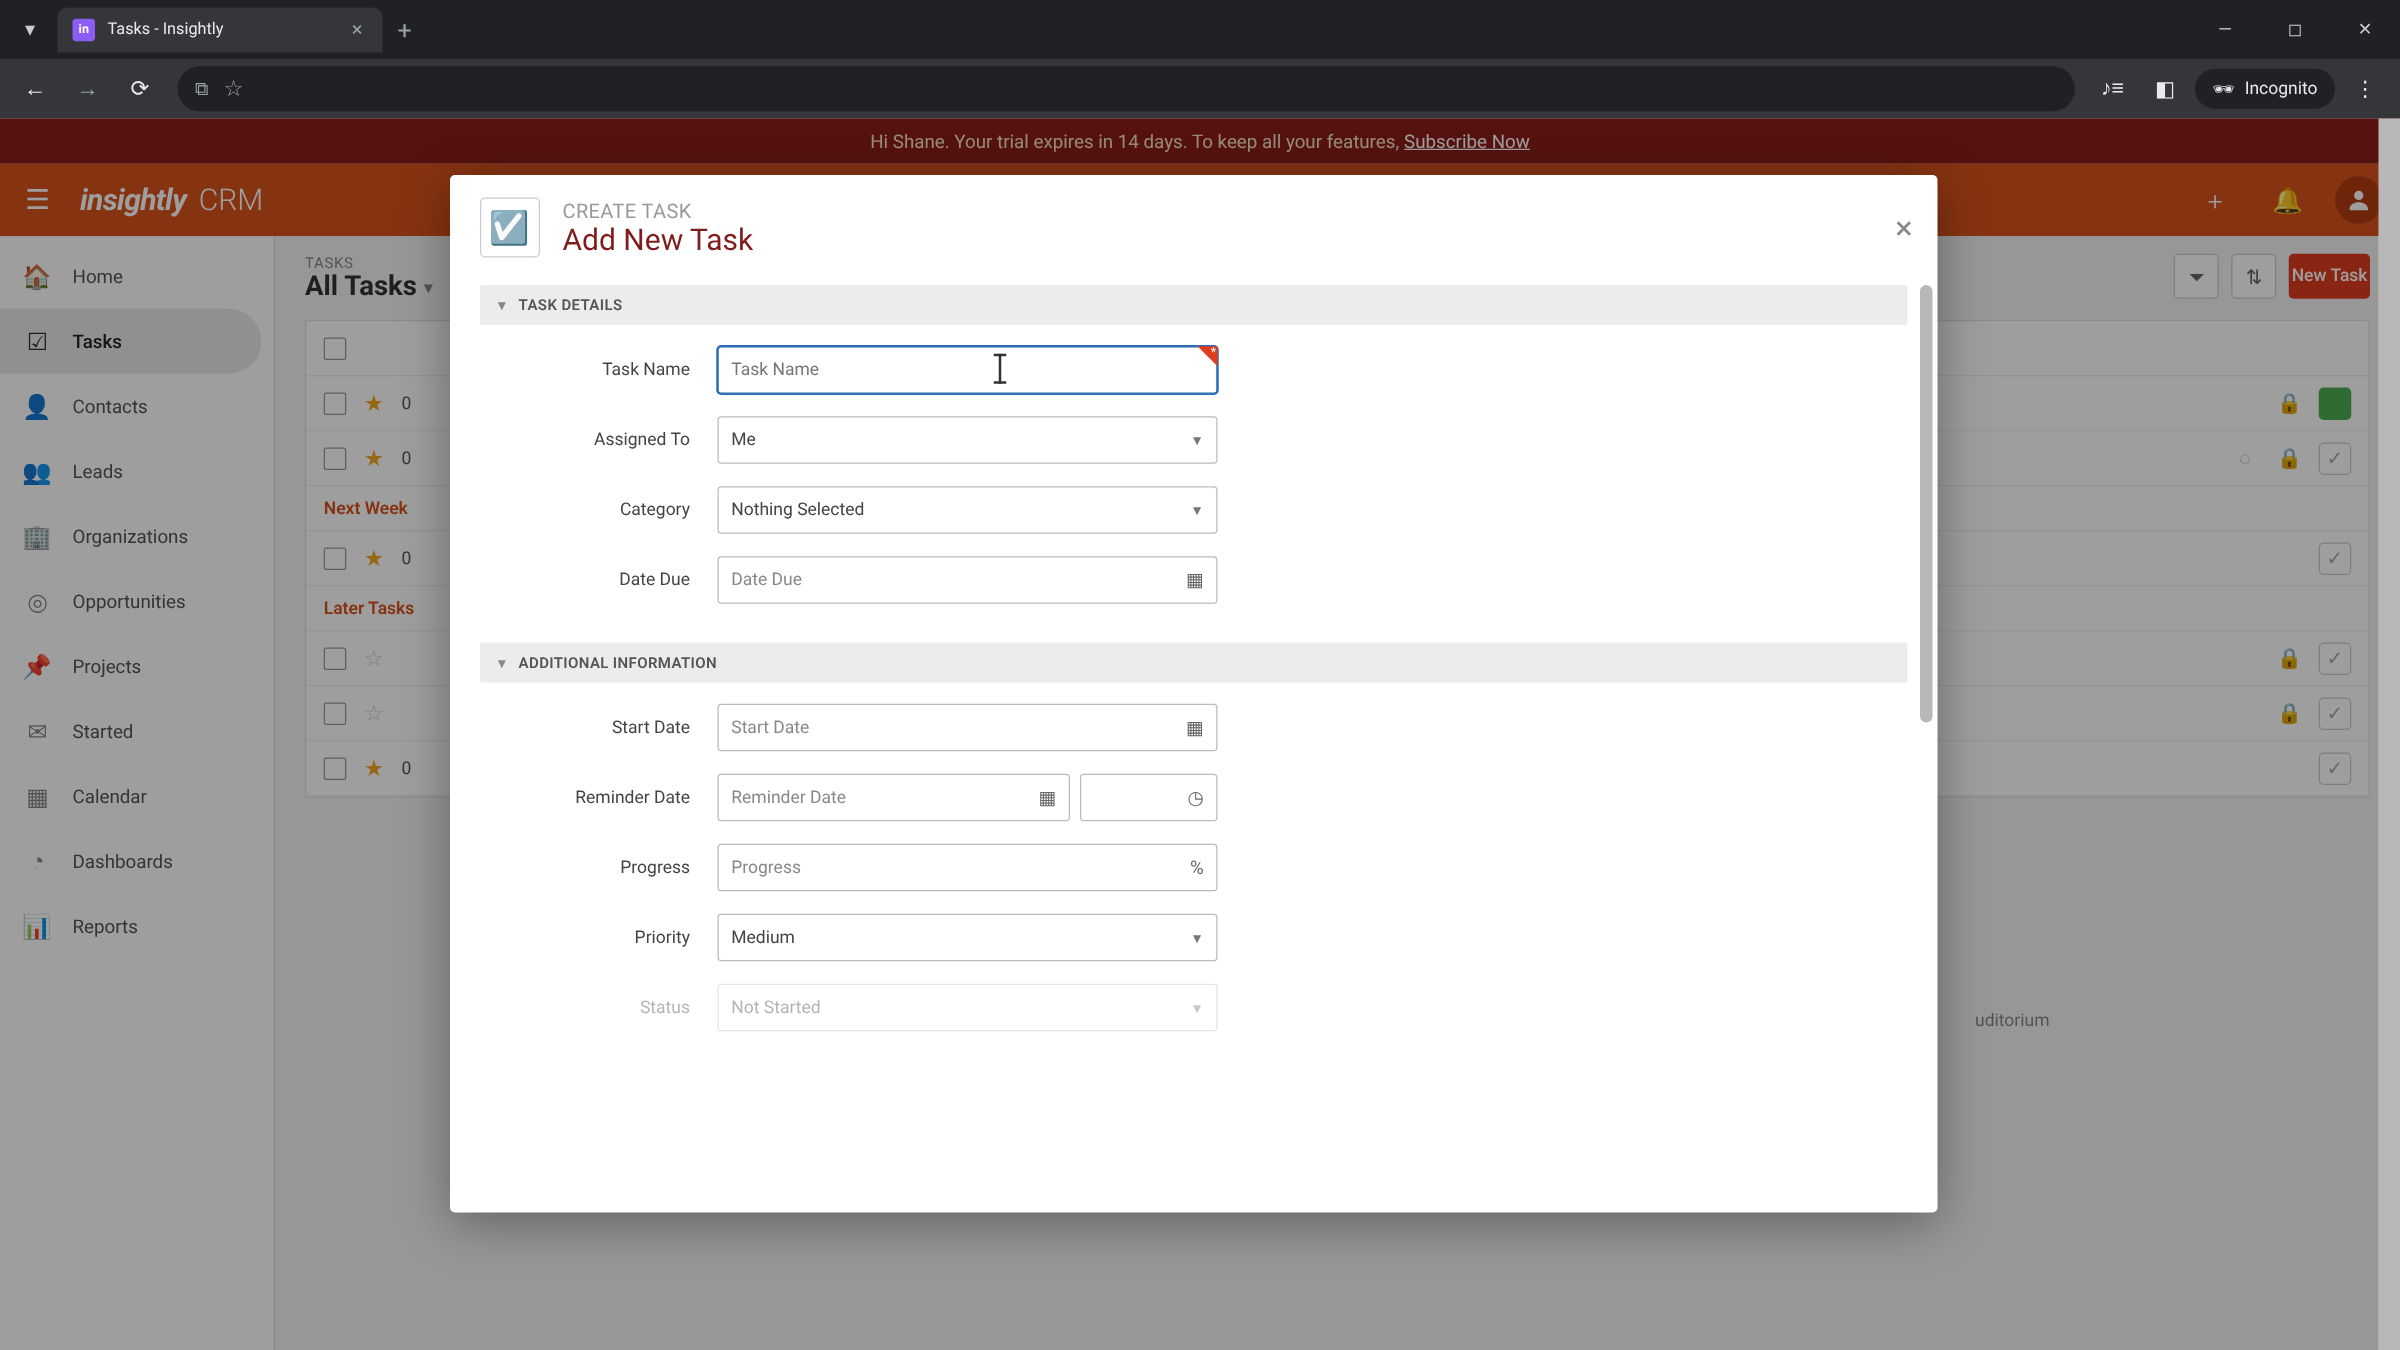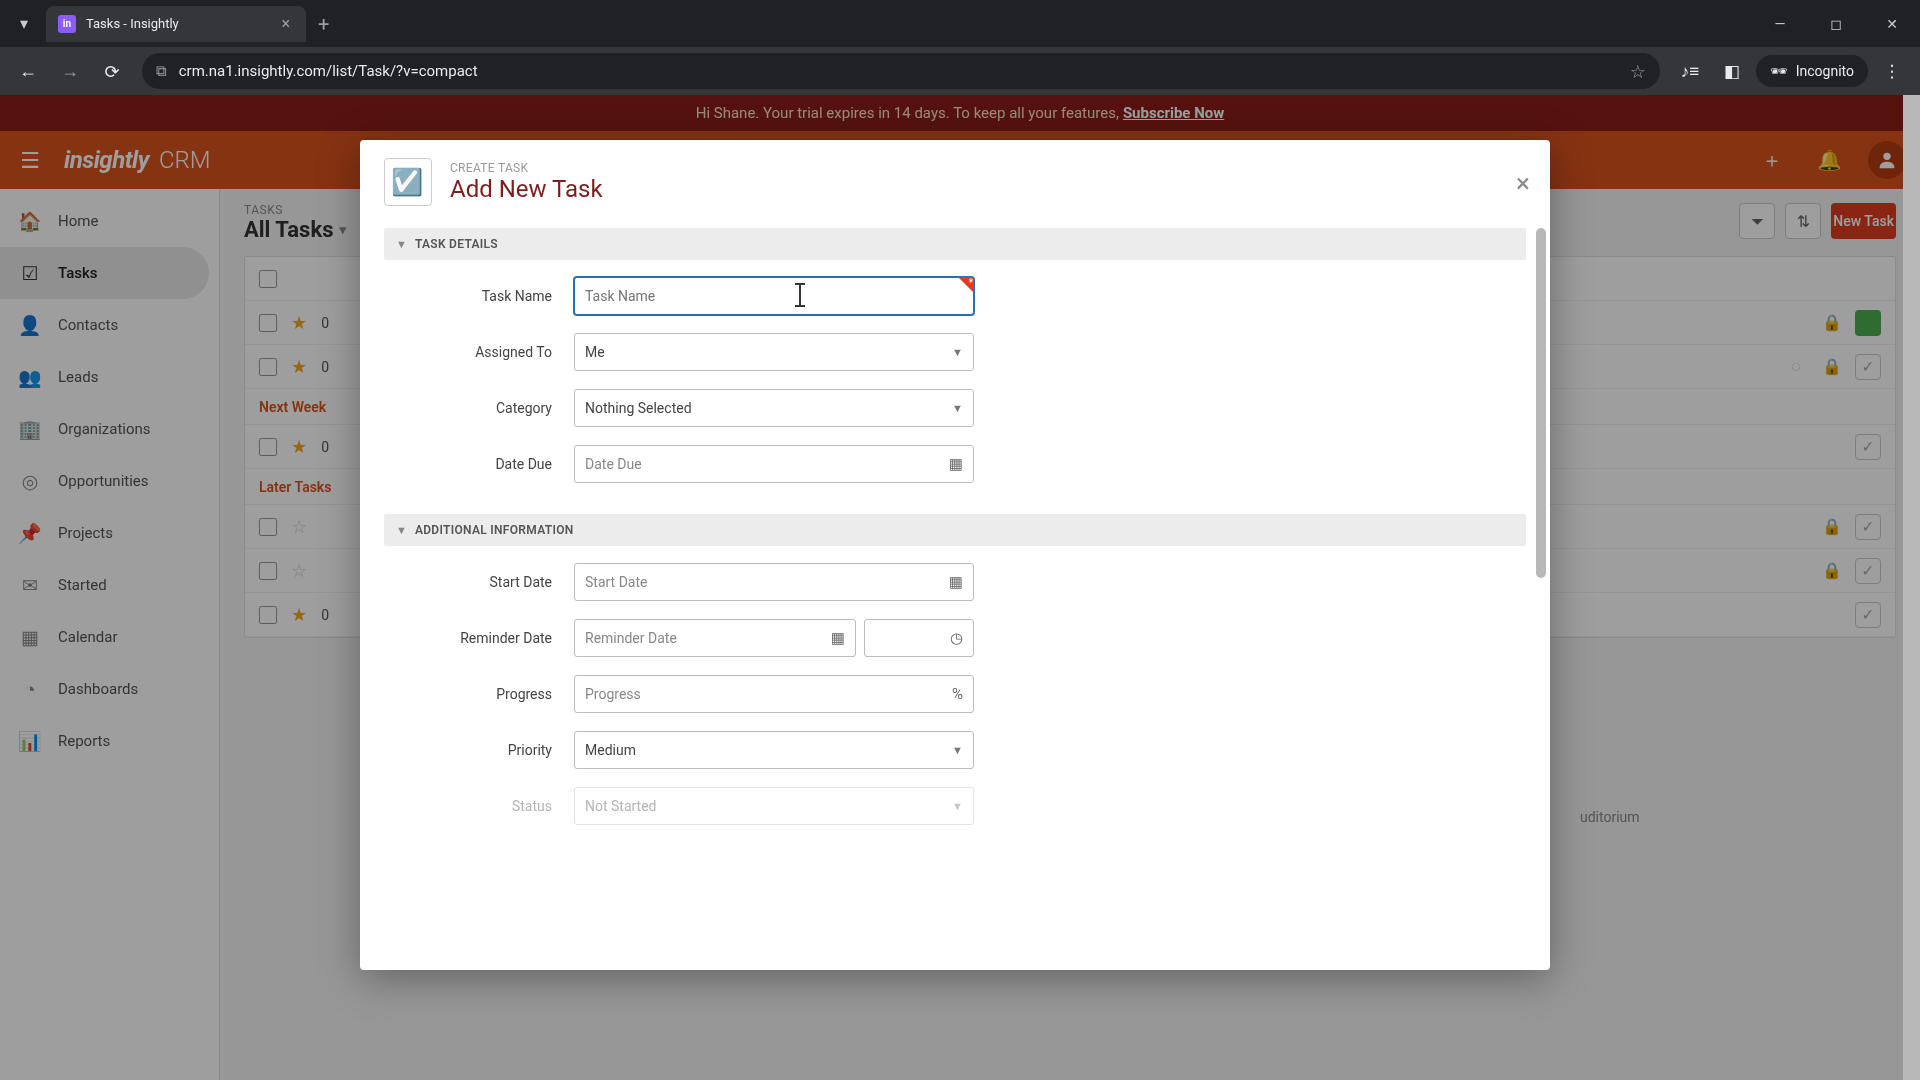--- a/index.html
+++ b/index.html
@@ -36,21 +36,21 @@
 .dim-overlay {
   position:absolute; inset:0;
   background: rgba(0,0,0,0.38);
   z-index: 50;
 }
 
 
 .page-root { position:absolute; inset:0; }
 
 .trial-banner { height:36px; background:#8c1d18; color:#f4e2c8; display:flex; align-items:center; justify-content:center; font-size:15px; }
-.trial-banner a { color:#fff; text-decoration:underline; font-weight:700; margin-left:4px; cursor:pointer;}
+.trial-banner a { color:#fff; text-decoration:underline; font-weight:400; margin-left:4px; cursor:pointer;}
 
 .app-header { height:58px; background:#d9531e; display:flex; align-items:center; padding:0 14px; gap:18px; }
 .hamburger { width:32px; height:32px; display:flex; align-items:center; justify-content:center; cursor:pointer; color:white; font-size:22px;}
 .brand { display:flex; align-items:center; gap:10px; }
 .brand-logo { color:white; font-size:24px; font-weight:700; font-style:italic; letter-spacing:-0.5px;}
 .brand-prod { color:white; font-size:24px; font-weight:300; }
 .header-spacer { flex:1; }
 .header-btn { width:40px; height:40px; display:flex; align-items:center; justify-content:center; color:white; cursor:pointer; font-size:20px;}
 .avatar-circle { width:38px; height:38px; border-radius:50%; background:#b33c0f; display:flex; align-items:center; justify-content:center; color:white; font-size:22px; cursor:pointer;}
 
@@ -93,21 +93,21 @@
   left:360px; top:45px;
   width:1190px; height:830px;
   background:#fff; border-radius:4px;
   box-shadow: 0 8px 40px rgba(0,0,0,0.35);
   z-index:100;
   display:flex; flex-direction:column;
 }
 .modal-header { height:84px; display:flex; align-items:center; padding:0 24px; gap:18px; position:relative;}
 .modal-icon { width:48px; height:48px; border:1px solid #ccc; border-radius:4px; display:flex; align-items:center; justify-content:center; font-size:26px;}
 .modal-titles {}
-.modal-eyebrow { font-size:12px; color:#999; letter-spacing:0.3px;}
+.modal-eyebrow { font-size:16px; color:#999; letter-spacing:0.3px;}
 .modal-title { font-size:24px; color:#7f1d1d; font-weight:400;}
 .modal-close { position:absolute; right:20px; top:30px; font-size:26px; color:#888; cursor:pointer; line-height:1;}
 
 .modal-body { flex:1; overflow:hidden; position:relative; padding: 4px 24px 0 24px;}
 .modal-scrollbar { position:absolute; right:4px; top:4px; width:10px; height:350px; background:rgba(0,0,0,0.28); border-radius:5px; cursor:pointer;}
 
 .form-section-header { height:32px; background:#ececec; display:flex; align-items:center; padding:0 12px; gap:8px; border-radius:2px;}
 .section-chevron { color:#888; font-size:11px;}
 .section-title { font-size:12px; color:#555; font-weight:600; letter-spacing:0.3px;}
 
@@ -151,21 +151,20 @@
     <div class="win-ctrl">✕</div>
   </div>
 </div>
 
 <div class="browser-bar">
   <div class="nav-btn active">←</div>
   <div class="nav-btn">→</div>
   <div class="nav-btn active">⟳</div>
   <div class="url-bar">
     <span class="url-icon">⧉</span>
-    <span class="url-text">crm.na1.insightly.com/list/Task/?v=compact</span>
     <span class="url-star">☆</span>
   </div>
   <div class="toolbar-icon">♪≡</div>
   <div class="toolbar-icon">◧</div>
   <div class="incognito-pill">
     <span>🕶</span>
     <span>Incognito</span>
   </div>
   <div class="toolbar-icon">⋮</div>
 </div>

